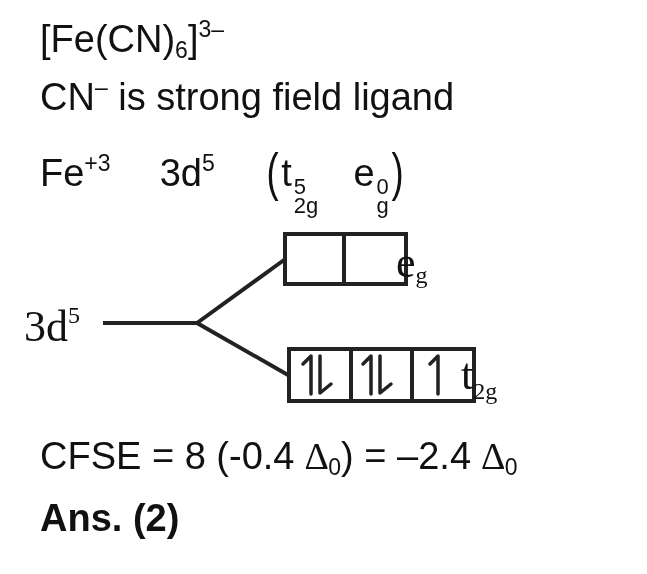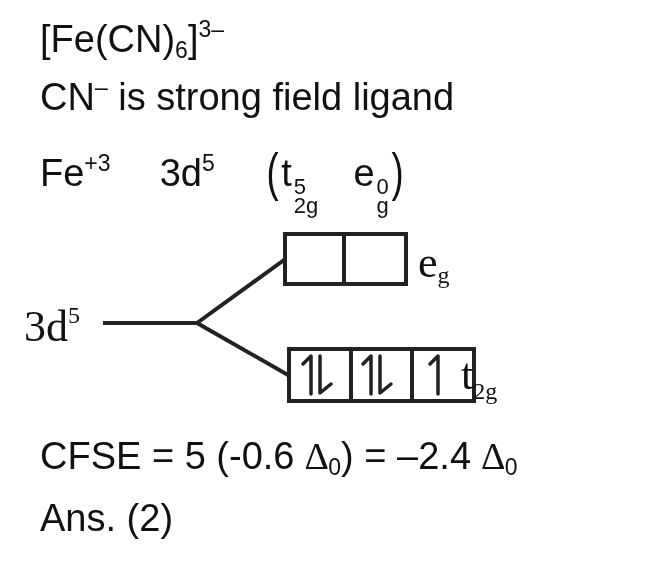--- a/index.html
+++ b/index.html
@@ -6,21 +6,21 @@
     body { width: 647px; height: 574px; position: relative; overflow: hidden; color: #111111; }
     .line { position: absolute; left: 28px; font-family: "Liberation Sans", sans-serif; font-size: 38px; line-height: 1; white-space: nowrap; margin-left: 12px; }
     .sup { font-size: 23px; vertical-align: 15px; }
     .sub { font-size: 23px; vertical-align: -6px; }
     .gap { display: inline-block; width: 28px; }
     .paren { font-size: 52px; font-weight: 300; vertical-align: -4px; display: inline-block; transform: scaleX(0.7); }
     .stack { display: inline-flex; flex-direction: column; align-items: flex-start; vertical-align: -8px; line-height: 1; margin-left: 2px; }
     .stack .s1 { font-size: 22px; }
     .stack .s2 { font-size: 22px; margin-top: -3px; }
     .serif { font-family: "Liberation Serif", serif; }
-    .bold { font-weight: normal; }
+    .bold { font-weight: bold; }
     svg { position: absolute; left: 0; top: 0; }
     .diag-label { position: absolute; font-family: "Liberation Serif", serif; font-size: 44px; line-height: 1; white-space: nowrap; }
     .diag-label .sm { font-size: 24px; }
   </style>
 </head>
 <body>
 
 <div class="line" style="top:18px;">
   <span>[Fe(CN)</span><span class="sub">6</span><span>]</span><span class="sup">3–</span>
 </div>
@@ -66,27 +66,27 @@
     <path d="M380 356 L380 393 L391 384"></path>
 
     <path d="M430 364 L438 356 L438 394"></path>
   </g>
 </svg>
 
 <div class="diag-label" style="left:24px; top:303px;">
   <span>3d</span><span class="sm" style="vertical-align:18px;">5</span>
 </div>
 
-<div class="diag-label" style="left:418px; top:241px;">
+<div class="diag-label" style="left:396px; top:241px;">
   <span>e</span><span class="sm" style="vertical-align:-6px;">g</span>
 </div>
 
 <div class="diag-label" style="left:461px; top:353px;">
   <span>t</span><span class="sm" style="vertical-align:-10px;">2g</span>
 </div>
 
 <div class="line" style="top:437px;">
-  <span>CFSE = 5 (-0.6 </span><span class="serif">∆</span><span class="sub">0</span><span>) = –2.4 </span><span class="serif">∆</span><span class="sub">0</span>
+  <span>CFSE = 8 (-0.4 </span><span class="serif">∆</span><span class="sub">0</span><span>) = –2.4 </span><span class="serif">∆</span><span class="sub">0</span>
 </div>
 
 <div class="line bold" style="top:499px;">
   <span>Ans. (2)</span>
 </div>
 
 </body></html>

